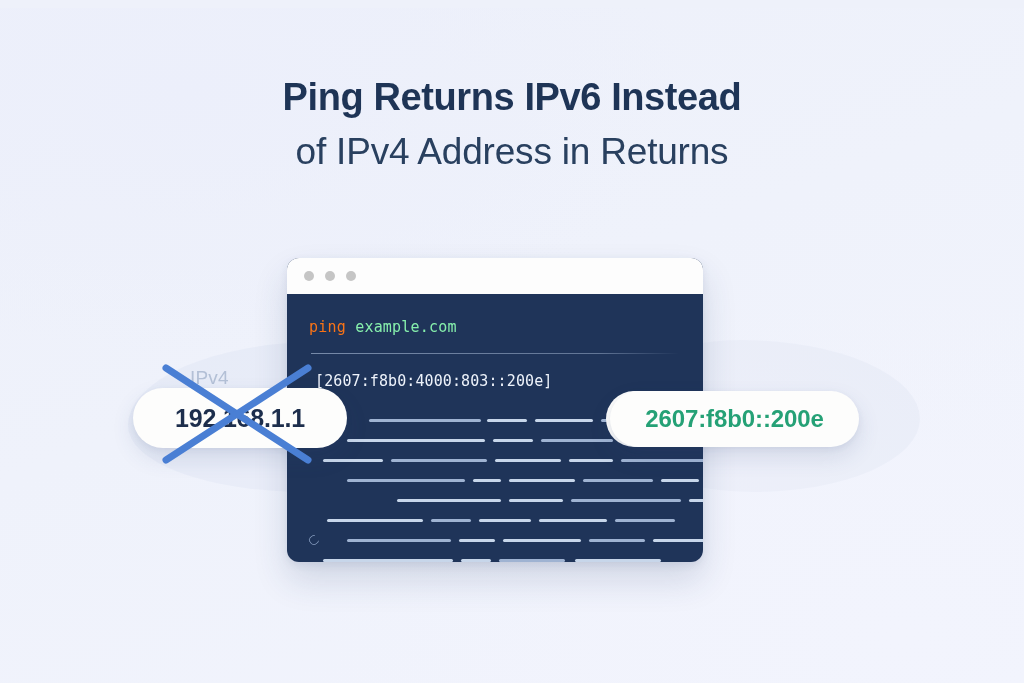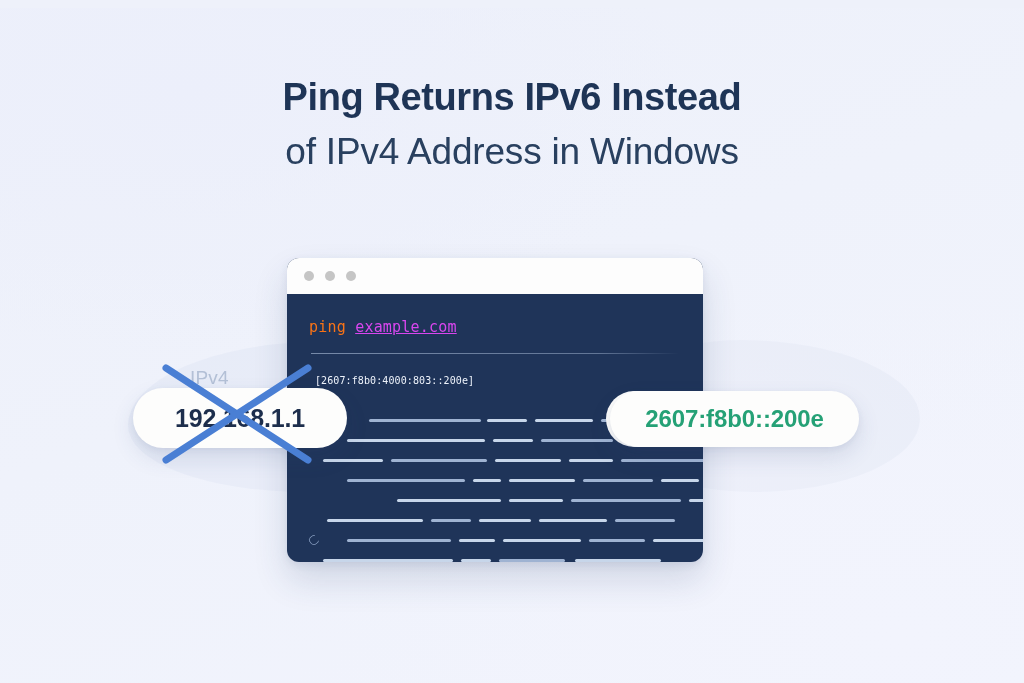--- a/index.html
+++ b/index.html
@@ -134,21 +134,21 @@
   .cmd-arg    { color: #4fc9a6; }
 
   .rule {
     margin: 16px 2px 0 2px;
     height: 1px;
     background: linear-gradient(90deg, rgba(190,208,234,.55) 0%, rgba(190,208,234,.42) 78%, rgba(190,208,234,0) 100%);
   }
 
   .addrline {
     margin-top: 17px;
-    font-size: 10px;
+    font-size: 15px;
     line-height: 20px;
     color: #eef3fb;
     letter-spacing: .1px;
     white-space: nowrap;
   }
   .addrline .bullet {
     color: #6f86ab;
     margin-right: 6px;
   }
 
@@ -244,36 +244,36 @@
 <body>
 
 <div id="stage">
 
   <div class="blob blob-left"></div>
   <div class="blob blob-mid"></div>
   <div class="blob blob-right"></div>
 
   <div class="heading">
     <span class="line1">Ping Returns IPv6 Instead</span>
-    <span class="line2">of IPv4 Address in Windows</span>
+    <span class="line2">of IPv4 Address in Returns</span>
   </div>
 
   <div class="terminal" style="background: rgb(31, 52, 89);">
 
     <div class="titlebar">
       <span class="dot" style="background: rgb(197, 197, 197);"></span>
       <span class="dot" style="background: rgb(197, 197, 197);"></span>
       <span class="dot" style="background: rgb(197, 197, 197);"></span>
     </div>
 
     <div class="term-body">
 
       <div class="cmdline">
         <span class="cmd-prompt"></span><span class="cmd-name" style="color: #f97316;">ping</span>
-        <span class="cmd-arg" style="color: #d946ef; text-decoration: underline;">example.com</span>
+        <span class="cmd-arg" style="color: #86efac;">example.com</span>
       </div>
 
       <div class="rule"></div>
 
       <div class="addrline" style="color: rgb(238, 243, 251);">
         <span class="bullet"></span><span>[2607:f8b0:4000:803::200e]</span>
       </div>
 
       <div class="rows" id="obscured-rows">
           <div class="trow">

